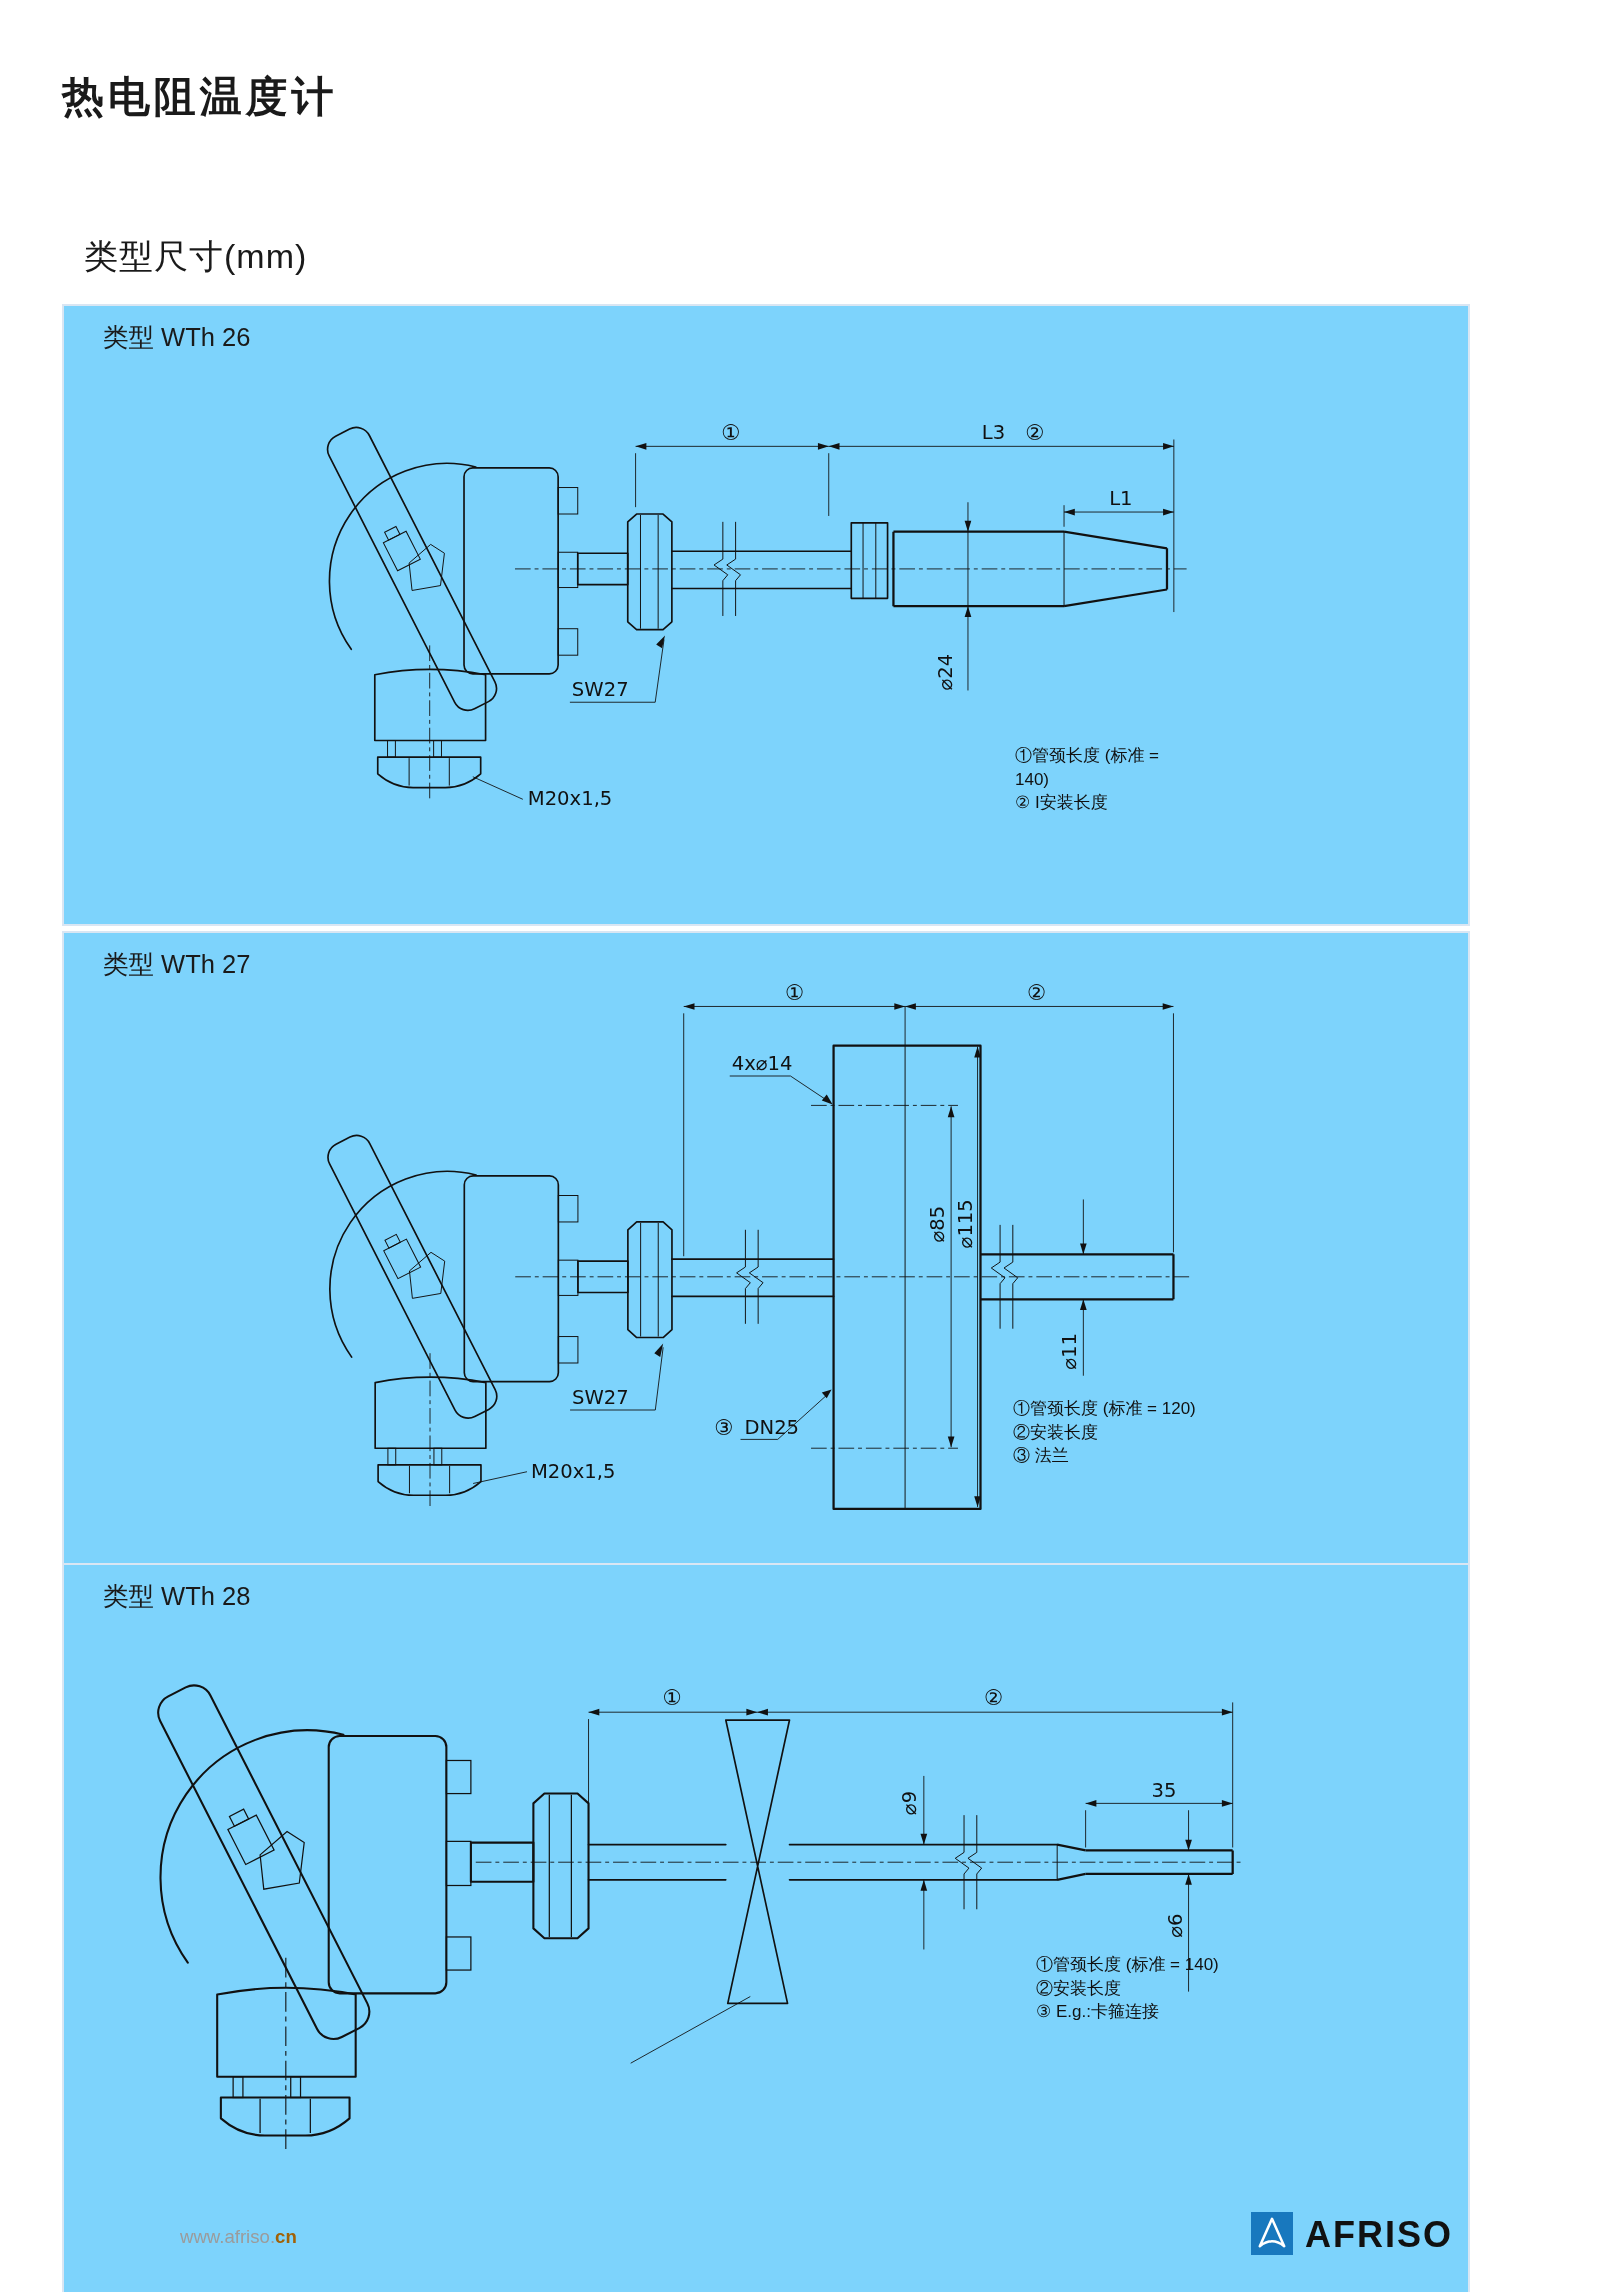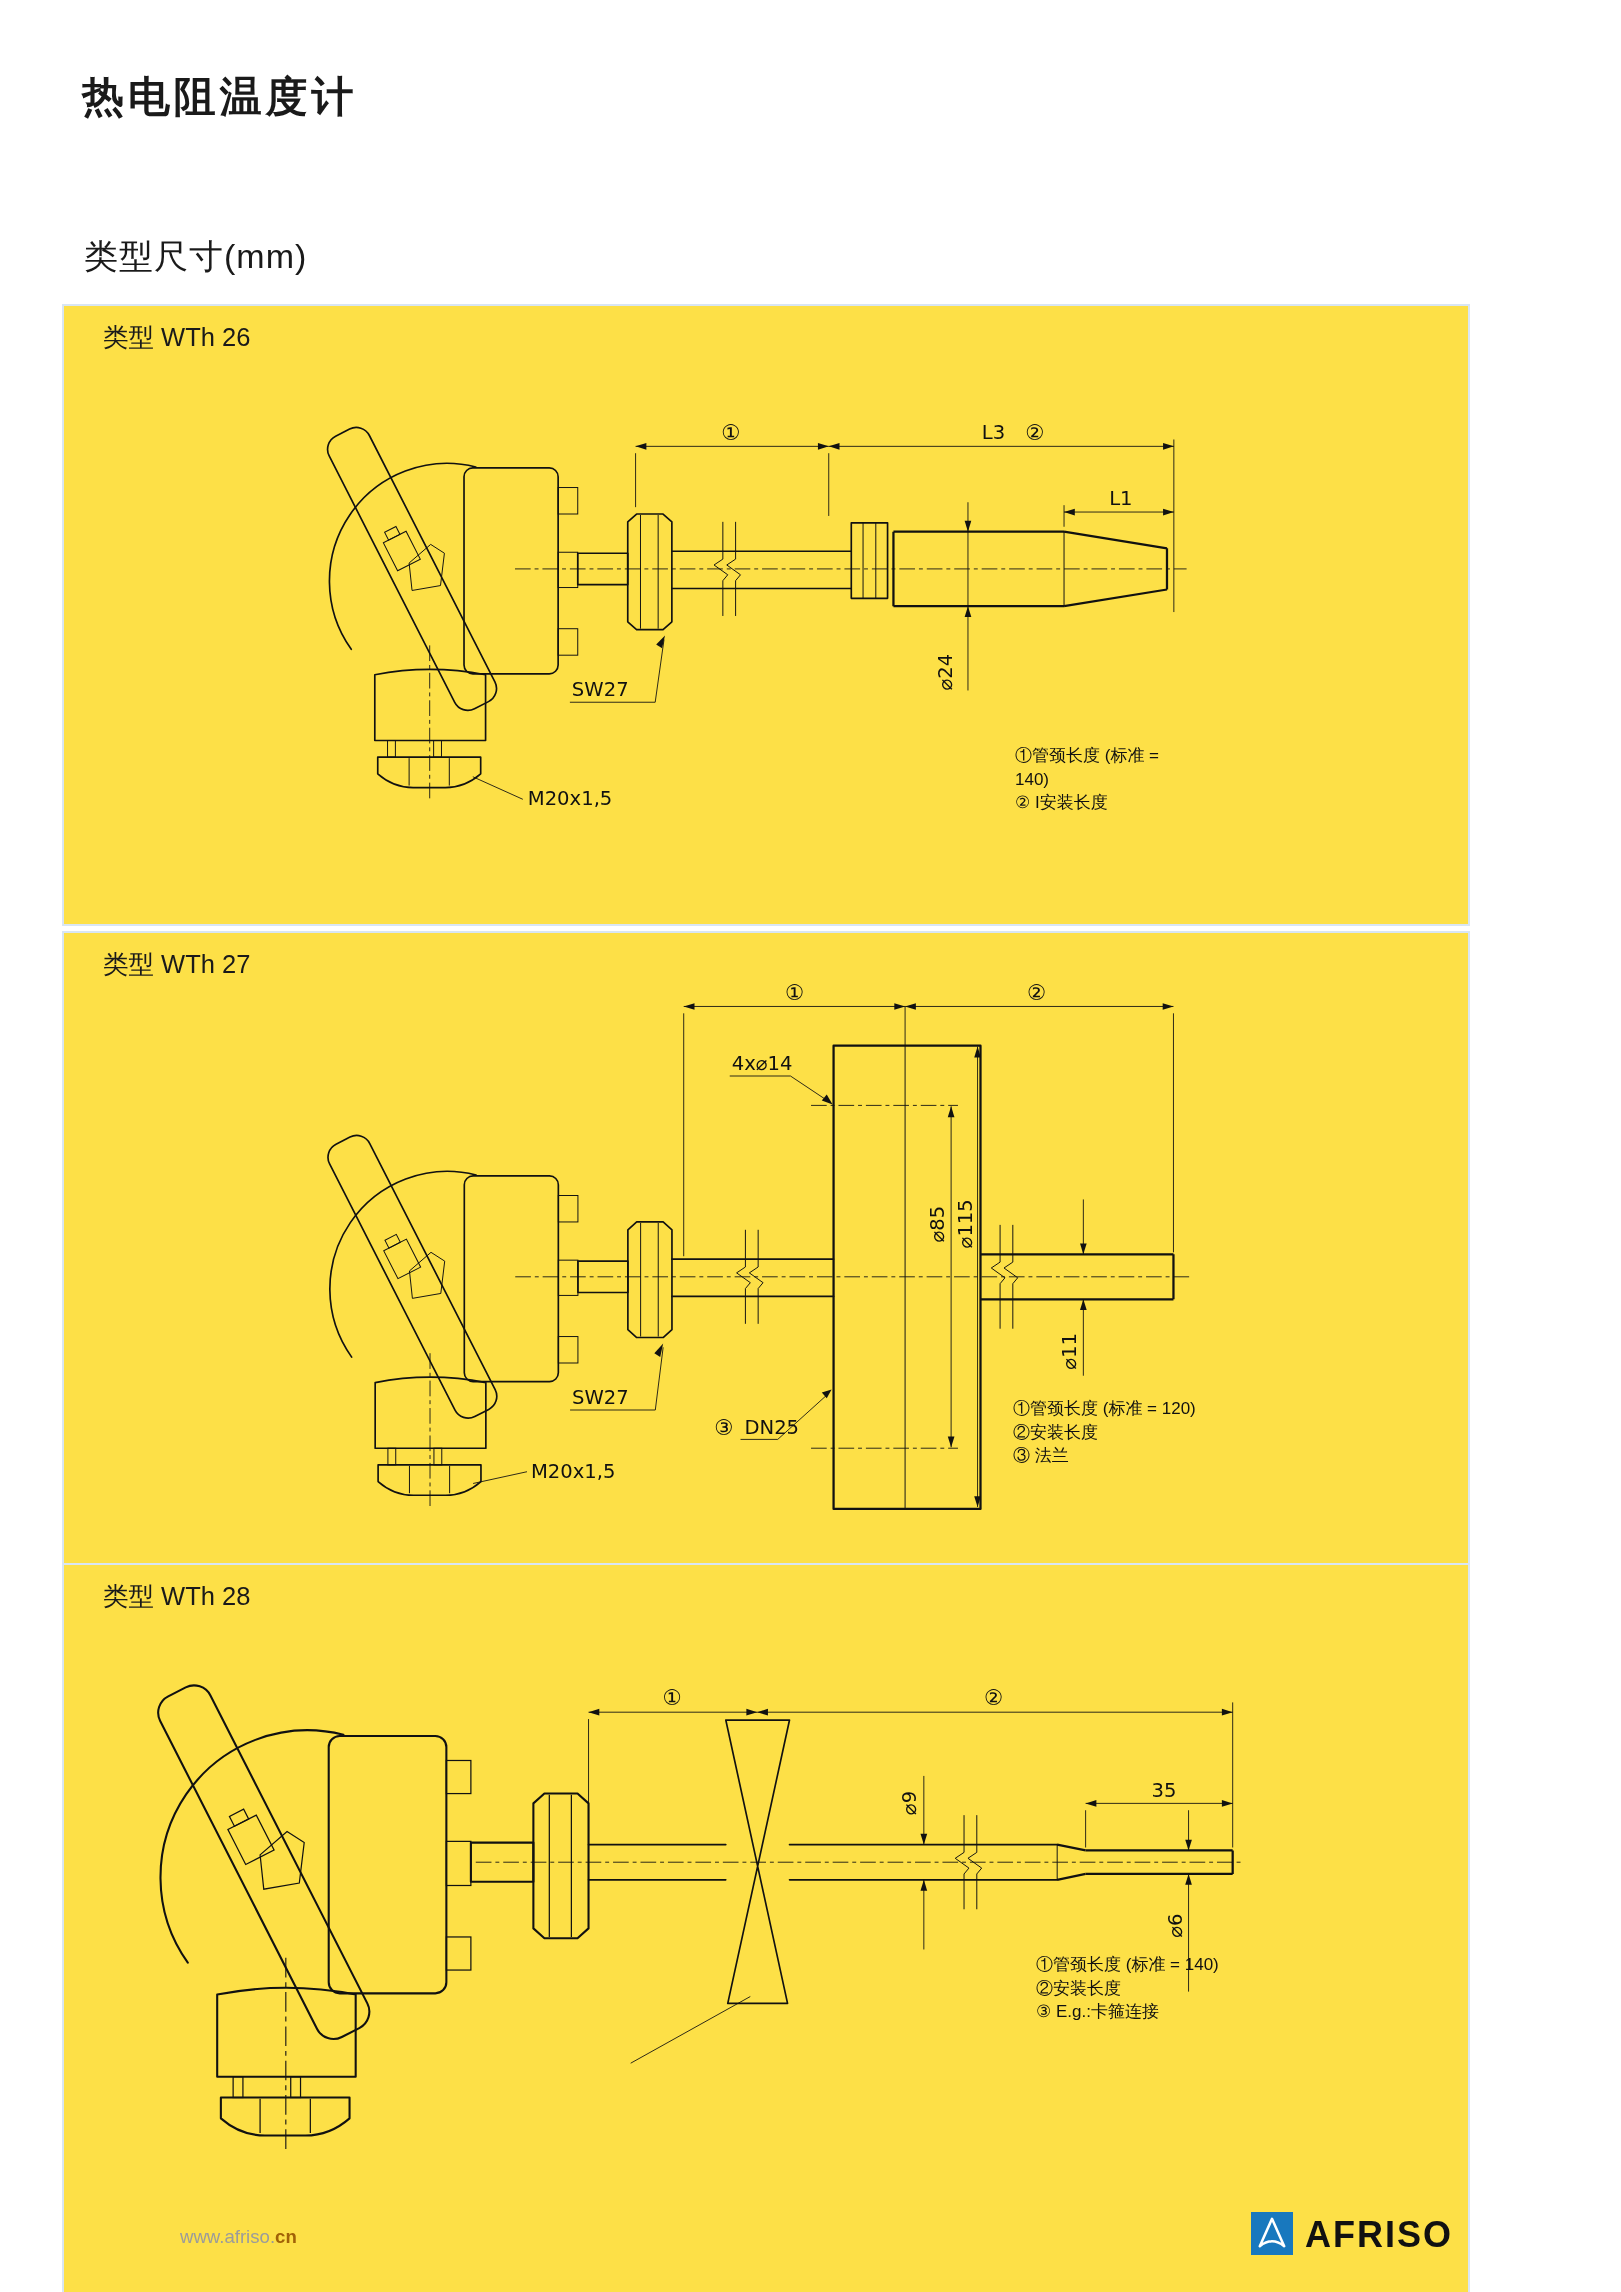--- a/index.html
+++ b/index.html
@@ -1,22 +1,22 @@
 <!DOCTYPE html>
 <html><head>
 <meta charset="utf-8">
 <style>
   html,body{margin:0;padding:0;}
   body{
     width:1621px;height:2293px;position:relative;background:#ffffff;
     font-family:"Liberation Sans",sans-serif;color:#1a1a1a;overflow:hidden;
   }
-  .title{position:absolute;left:62px;top:69px;font-size:42px;font-weight:bold;letter-spacing:3.9px;margin-left:20px;}
+  .title{position:absolute;left:62px;top:69px;font-size:42px;font-weight:bold;letter-spacing:3.9px;}
   .subtitle{position:absolute;left:84px;top:234px;font-size:34px;letter-spacing:1px;}
-  .box{position:absolute;left:62px;width:1408px;background:#fde047;border:2px solid #d9e6f3;box-sizing:border-box;}
+  .box{position:absolute;left:62px;width:1408px;background:#7dd3fc;border:2px solid #d9e6f3;box-sizing:border-box;}
   #box1{top:304px;height:622px;}
   #box2{top:931px;height:783px;}
   #box3{top:1563px;height:796px;}
   .box-label{position:absolute;left:39px;top:13.7px;font-size:25.5px;}
   .drawing{position:absolute;left:0;top:0;}
   .drawing text{font-family:"DejaVu Sans",sans-serif;font-size:20px;fill:#111;}
   .drawing text.circ{font-size:22px;}
   .ol{fill:none;stroke:#111;stroke-width:1.7;stroke-linejoin:round;stroke-linecap:round;}
   .ol2{fill:none;stroke:#111;stroke-width:2.3;stroke-linejoin:round;}
   .thin{fill:none;stroke:#111;stroke-width:1;}

